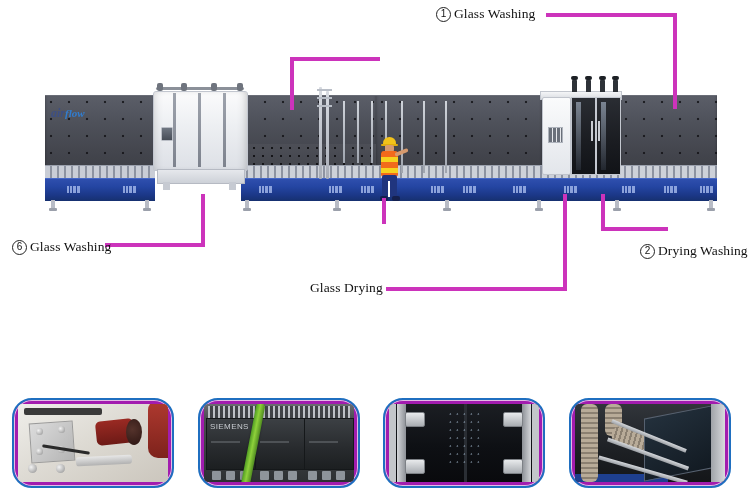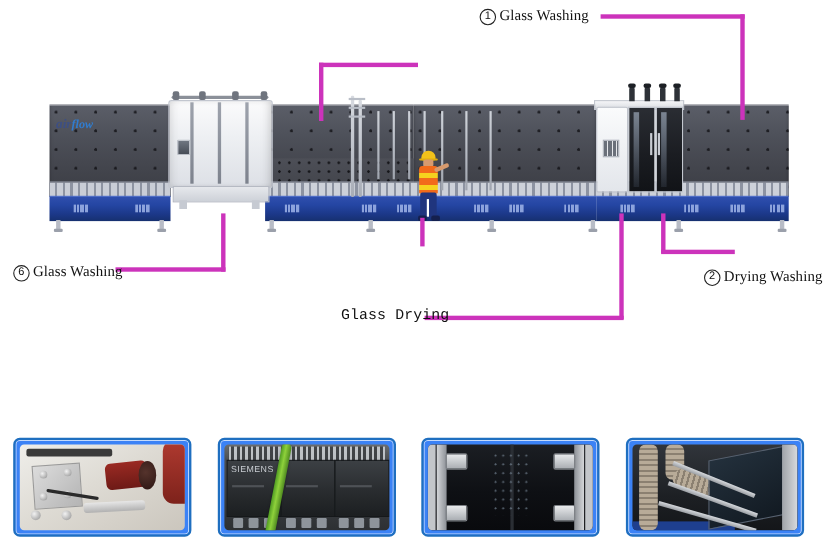--- a/index.html
+++ b/index.html
@@ -146,22 +146,22 @@
   }
   #worker .arm{position:absolute;left:20px;top:16px;width:14px;height:4px;background:#d79a6e;border-radius:2px;transform:rotate(-22deg);transform-origin:left center;}
   #worker .pants{position:absolute;left:7px;top:38px;width:15px;height:22px;background:#20357e;border-radius:2px;}
   #worker .legsplit{position:absolute;left:13px;top:44px;width:2px;height:16px;background:#ffffff;}
   #worker .shoe{position:absolute;top:59px;width:8px;height:5px;background:#15204e;border-radius:2px;}
 
   
   #thumbs{position:absolute;left:0;top:398px;width:750px;height:92px;z-index:20;}
   .thumb{
     position:absolute;top:0;width:158px;height:86px;
-    border:2px solid #1f6fc0;border-radius:6px;
-    background:#3b82f6;overflow:hidden;
+    border:2px solid #1f6fc0;border-radius:20px;
+    background:#a21caf;overflow:hidden;
     box-shadow:0 0 0 1px rgba(255,255,255,.7) inset;
   }
   .thumb .inner{position:absolute;left:4px;top:4px;right:4px;bottom:4px;overflow:hidden;border-radius:4px;}
 
   
   .t1 .inner{background:linear-gradient(150deg,#efeeea 0%,#dedbd4 45%,#cbc6bd 100%);}
   .t1 .plate{position:absolute;left:12px;top:18px;width:42px;height:38px;background:linear-gradient(135deg,#dcdcdc,#b4b4b4);border:1px solid #9a9a9a;transform:rotate(-4deg);}
   .t1 .bolt{position:absolute;width:7px;height:7px;border-radius:50%;background:radial-gradient(circle at 35% 35%,#f2f2f2,#8e8e8e);}
   .t1 .roll{position:absolute;left:78px;top:16px;width:38px;height:24px;border-radius:5px;background:linear-gradient(180deg,#9a2a23,#6d1a16);transform:rotate(-6deg);}
   .t1 .rollcap{position:absolute;left:108px;top:15px;width:16px;height:26px;border-radius:50%;background:radial-gradient(circle at 40% 40%,#55332c,#2b1512);}
@@ -330,21 +330,21 @@
 
   <div class="callout" style="left:12px;top:239px;">
     <span class="num">6</span><span>Glass Washing</span>
   </div>
 
 
   <div class="callout" style="left:640px;top:243px;">
     <span class="num">2</span><span>Drying Washing</span>
   </div>
 
-  <div class="callout" style="left:310px;top:280px;font-family:Liberation Mono, monospace;">
+  <div class="callout" style="left:310px;top:280px;">
     <span>Glass Drying</span>
   </div>
 
   <div id="thumbs">
 
     <div class="thumb t1" style="left:12px;">
       <div class="inner">
         <div class="dark"></div>
         <div class="redwall"></div>
         <div class="plate"></div>

